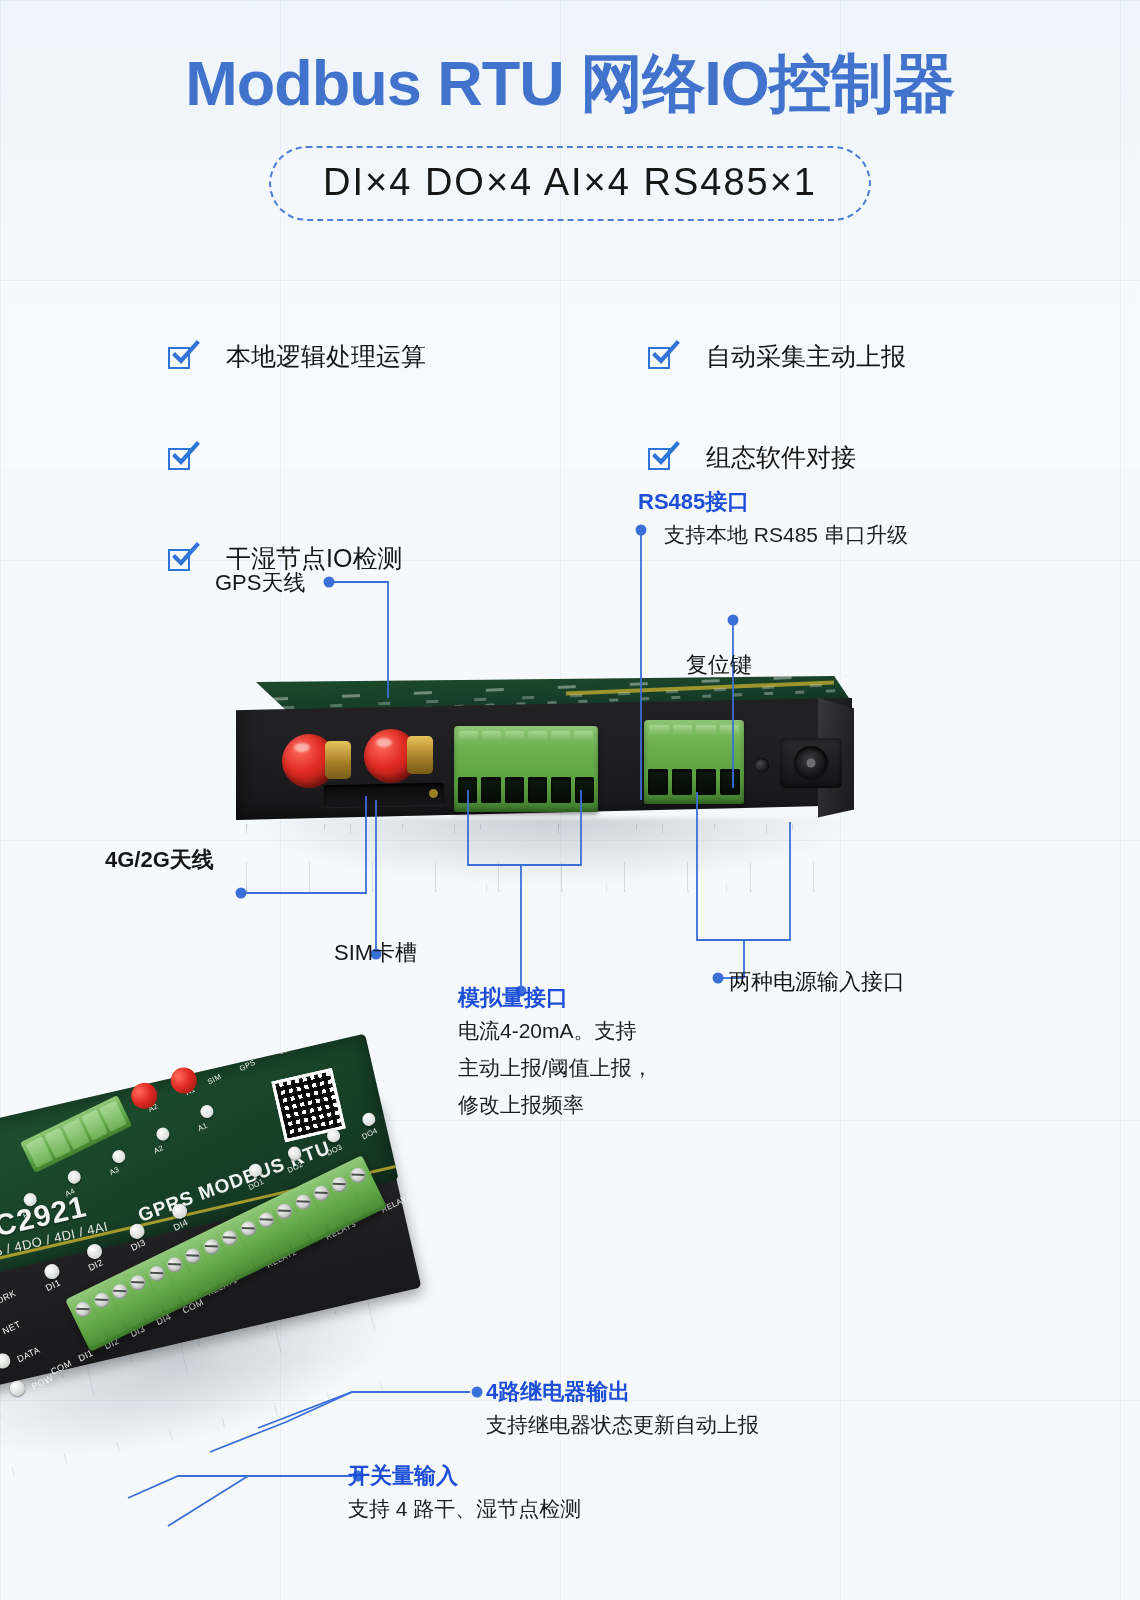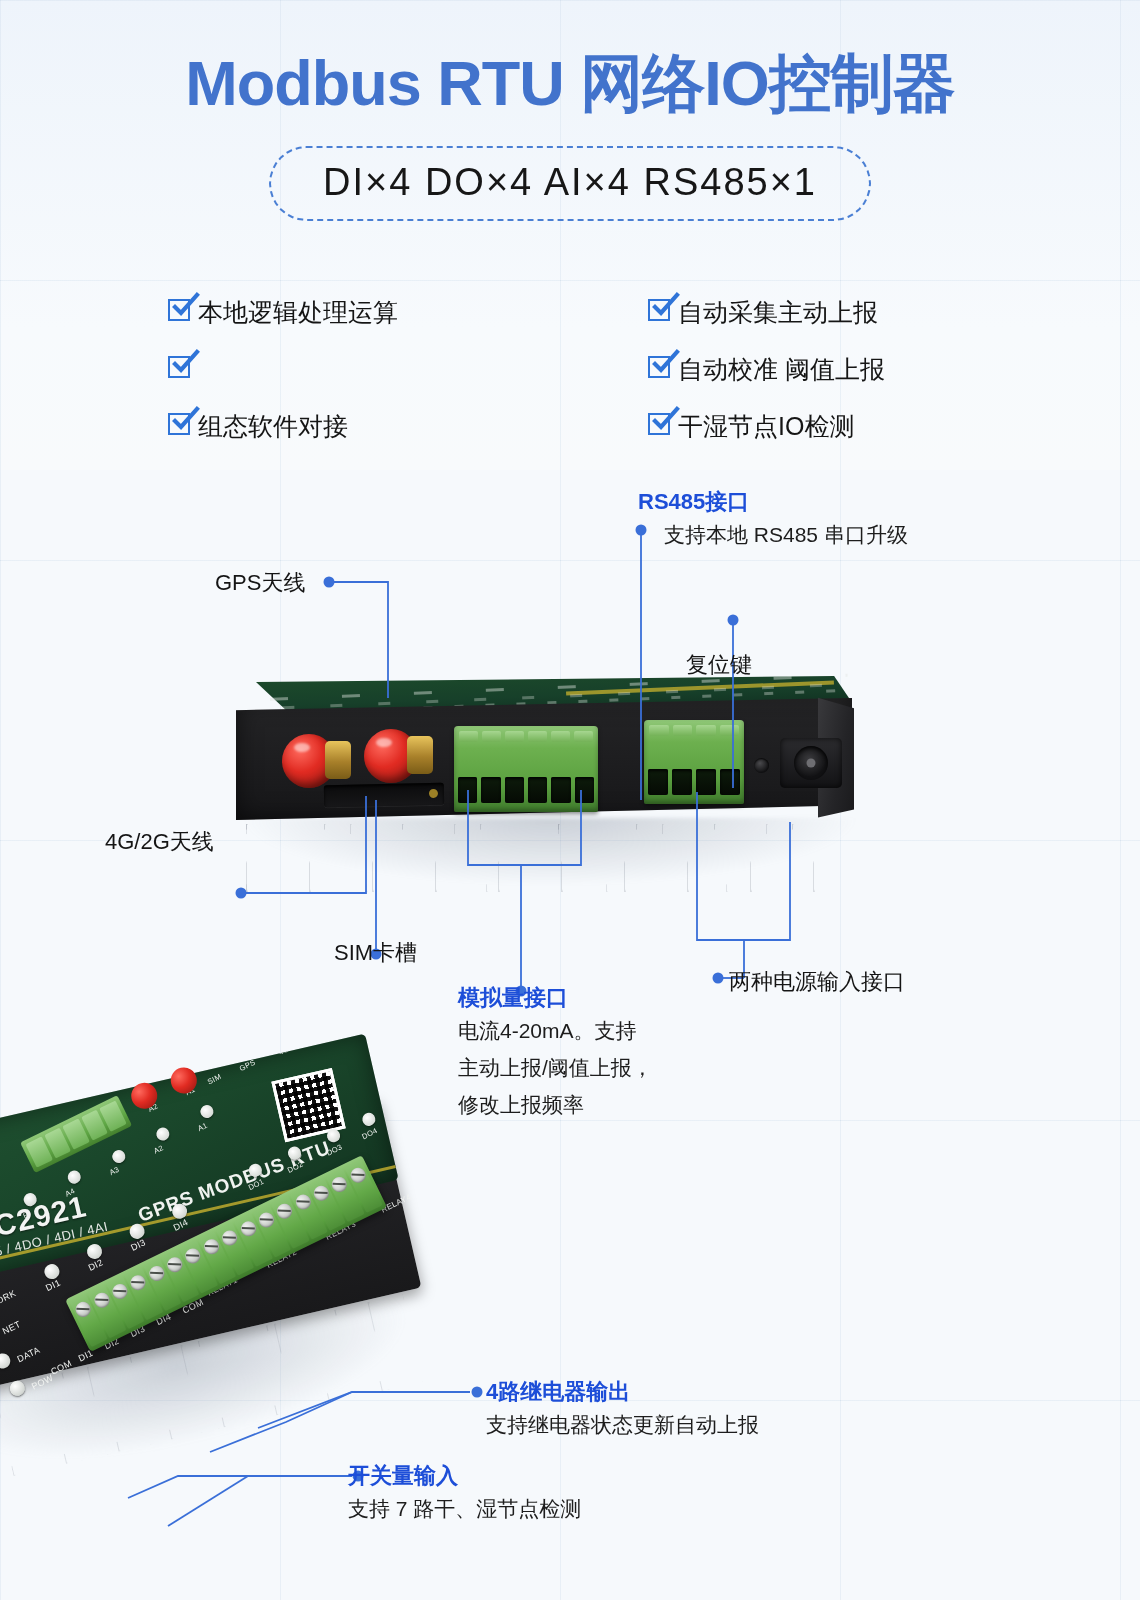--- a/index.html
+++ b/index.html
@@ -46,21 +46,21 @@
   .subtitle{
     font-size:38px; letter-spacing:2px; color:#171717; font-weight:400;
     white-space:nowrap;
   }
 
   
   .features{
     position:absolute; left:168px; top:296px; width:810px;
     display:grid; grid-template-columns:480px 330px; row-gap:24px;
   }
-  .feat{ display:flex; align-items:flex-start; gap:4px; }
+  .feat{ display:flex; align-items:center; gap:32px;margin-top:44px; }
   .chk{ position:relative; width:26px; height:26px; flex:0 0 26px; }
   .chk .box{
     position:absolute; left:0; top:3px; width:22px; height:22px;
     border:2px solid #2f74d8; background:transparent;
   }
   .chk svg{ position:absolute; left:2px; top:-4px; }
   .feat-label{ font-size:25px; color:#151515; white-space:nowrap; }
 
   
   .cal-title{ font-size:22px; font-weight:700; color:#1d4ed8; white-space:nowrap; }
@@ -331,29 +331,20 @@
 
   <div class="feat">
     <span class="chk">
       <span class="box"></span>
       <svg width="30" height="30" viewBox="0 0 30 30">
           <path d="M5 15 L11 21 L27 3" stroke="#2f74d8" stroke-width="4.2" fill="none" stroke-linecap="square"></path>
         </svg>
     </span>
   </div>
 
-  <div class="feat">
-    <span class="chk">
-      <span class="box"></span>
-      <svg width="30" height="30" viewBox="0 0 30 30">
-          <path d="M5 15 L11 21 L27 3" stroke="#2f74d8" stroke-width="4.2" fill="none" stroke-linecap="square"></path>
-        </svg>
-    </span>
-    <span class="feat-label">自动校准 阈值上报</span>
-  </div>
 
   <div class="feat">
     <span class="chk">
       <span class="box"></span>
       <svg width="30" height="30" viewBox="0 0 30 30">
           <path d="M5 15 L11 21 L27 3" stroke="#2f74d8" stroke-width="4.2" fill="none" stroke-linecap="square"></path>
         </svg>
     </span>
     <span class="feat-label">组态软件对接</span>
   </div>
@@ -459,21 +450,21 @@
 
 <div style="position:absolute;left:638px;top:487px;">
   <div class="cal-title">RS485接口</div>
   <div class="cal-body" style="margin-left:26px;">支持本地 RS485 串口升级</div>
 </div>
 
 <div class="cal-plain" style="position:absolute;left:686px;top:602px;margin-top:48px;">复位键</div>
 
 <div class="cal-plain" style="position:absolute;left:215px;top:568px;">GPS天线</div>
 
-<div class="cal-plain" style="position:absolute;left:105px;top:827px;">4G/2G天线</div>
+<div class="cal-plain" style="position:absolute;left:105px;top:845px;font-weight:bold;">4G/2G天线</div>
 
 <div class="cal-plain" style="position:absolute;left:334px;top:938px;">SIM卡槽</div>
 
 <div style="position:absolute;left:458px;top:983px;">
   <div class="cal-title">模拟量接口</div>
   <div class="cal-body">电流4-20mA。支持</div>
   <div class="cal-body">主动上报/阈值上报，</div>
   <div class="cal-body">修改上报频率</div>
 </div>
 
@@ -597,14 +588,14 @@
   <circle cx="358" cy="196" r="5.5" fill="#3a6fd8"></circle>
 </svg>
 
 <div style="position:absolute;left:486px;top:1377px;">
   <div class="cal-title">4路继电器输出</div>
   <div class="cal-body">支持继电器状态更新自动上报</div>
 </div>
 
 <div style="position:absolute;left:348px;top:1461px;">
   <div class="cal-title">开关量输入</div>
-  <div class="cal-body">支持 7 路干、湿节点检测</div>
+  <div class="cal-body">支持 4 路干、湿节点检测</div>
 </div>
 
 </body></html>

